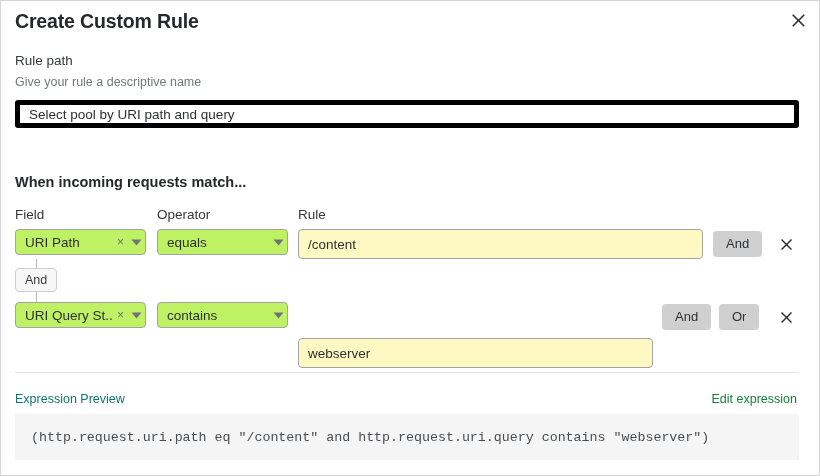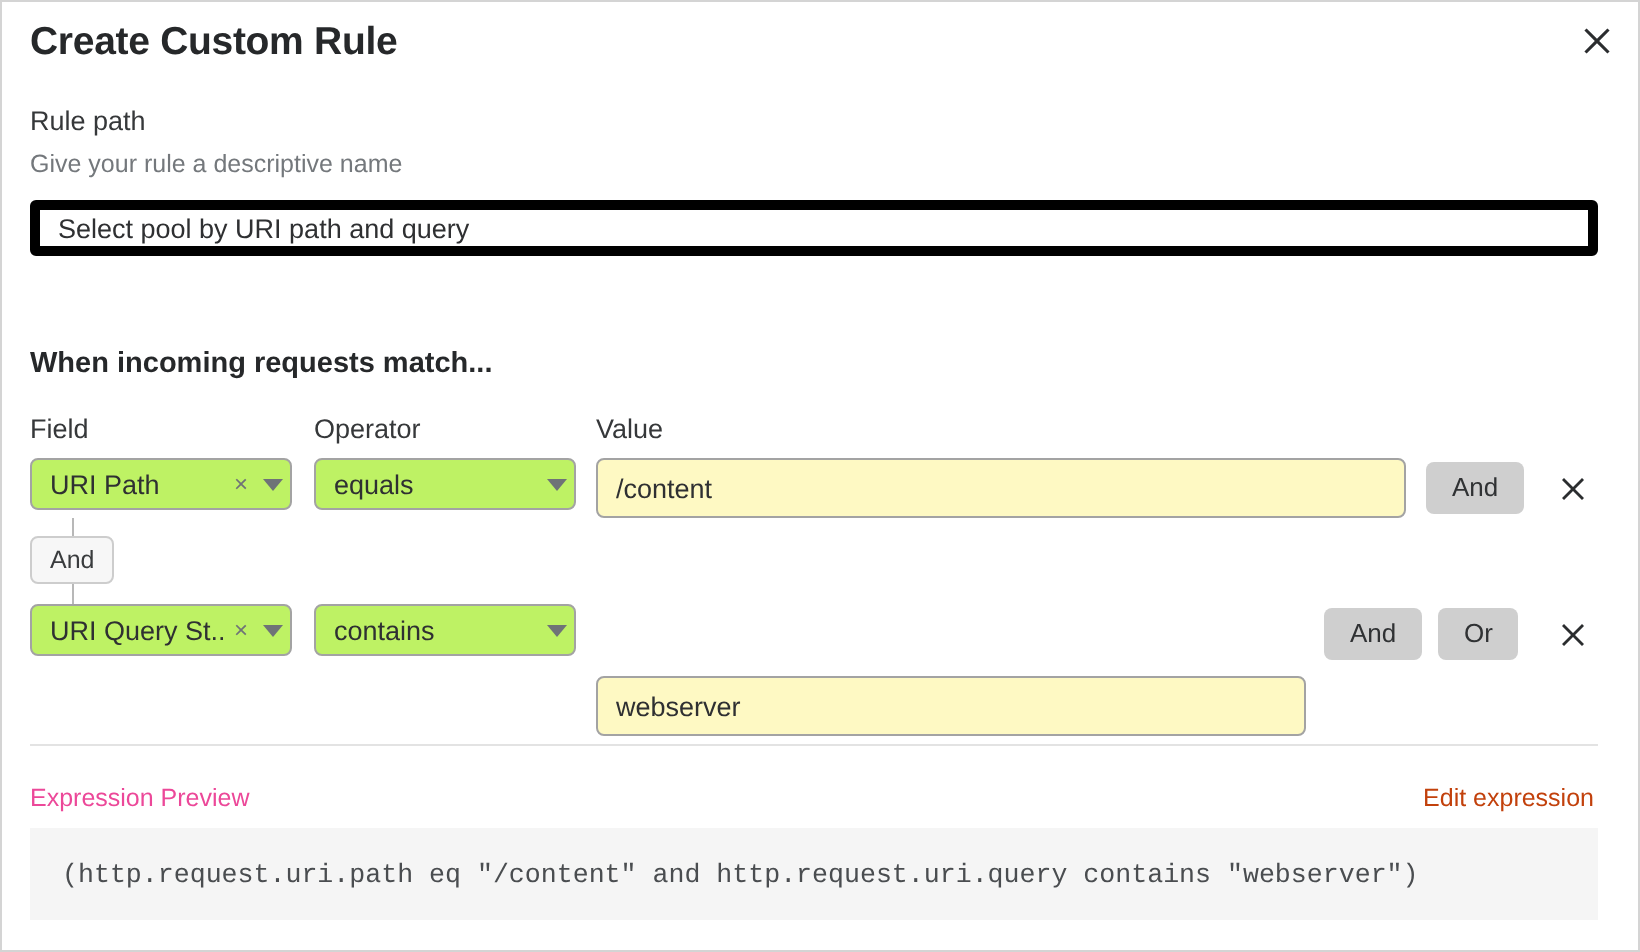--- a/index.html
+++ b/index.html
@@ -228,29 +228,29 @@
     height: 1px;
     background: #e3e3e3;
   }
 
   
   .expr-label {
     position: absolute;
     left: 14px;
     top: 391px;
     font-size: 12.5px;
-    color: #ec4899;
+    color: #0f766e;
     white-space: nowrap;
   }
   .expr-edit-link {
     position: absolute;
     right: 22px;
     top: 391px;
     font-size: 12.5px;
-    color: #c2410c;
+    color: #15803d;
     text-decoration: none;
     cursor: pointer;
     white-space: nowrap;
   }
   .expr-box {
     position: absolute;
     left: 14px;
     top: 413px;
     width: 784px;
     height: 46px;
@@ -284,21 +284,21 @@
   </button>
 
   <div class="field-label rule-name-label">Rule path</div>
   <div class="rule-name-help">Give your rule a descriptive name</div>
   <input class="rule-name-input" type="text" value="Select pool by URI path and query" style="">
 
   <div class="section-heading">When incoming requests match...</div>
 
   <div class="field-label col-field">Field</div>
   <div class="field-label col-op">Operator</div>
-  <div class="field-label col-value">Value</div>
+  <div class="field-label col-value">Rule</div>
 
   <div class="cond-row row1">
     <div class="select-box select-field">
       <span class="select-text">URI Path</span>
       <span class="clear-x">×</span>
       <span class="caret">
         <svg width="11" height="7" viewBox="0 0 11 7">
             <path d="M0.5 0.5 L10.5 0.5 L5.5 6.5 Z" fill="#6f7377"></path>
           </svg>
       </span>

